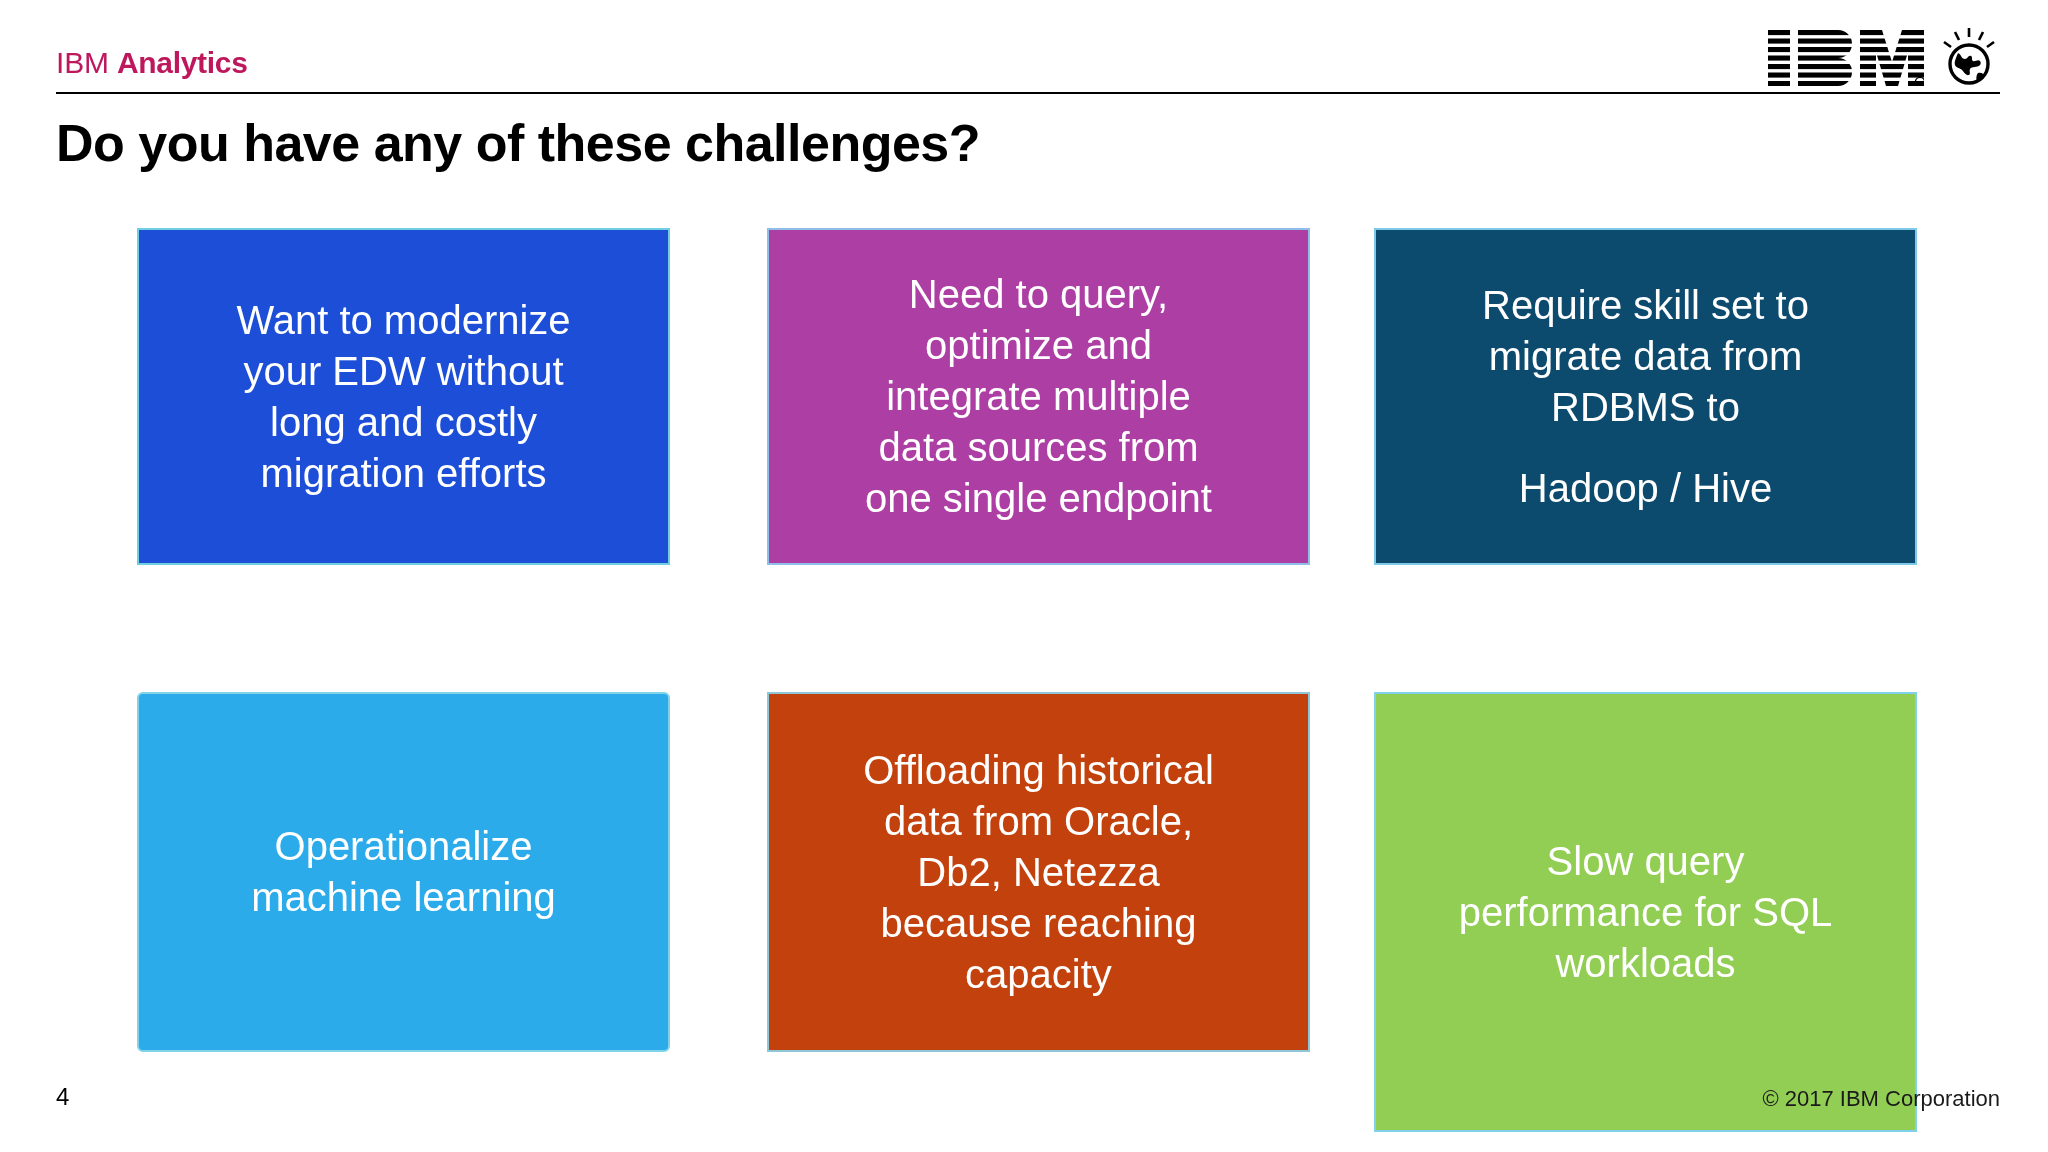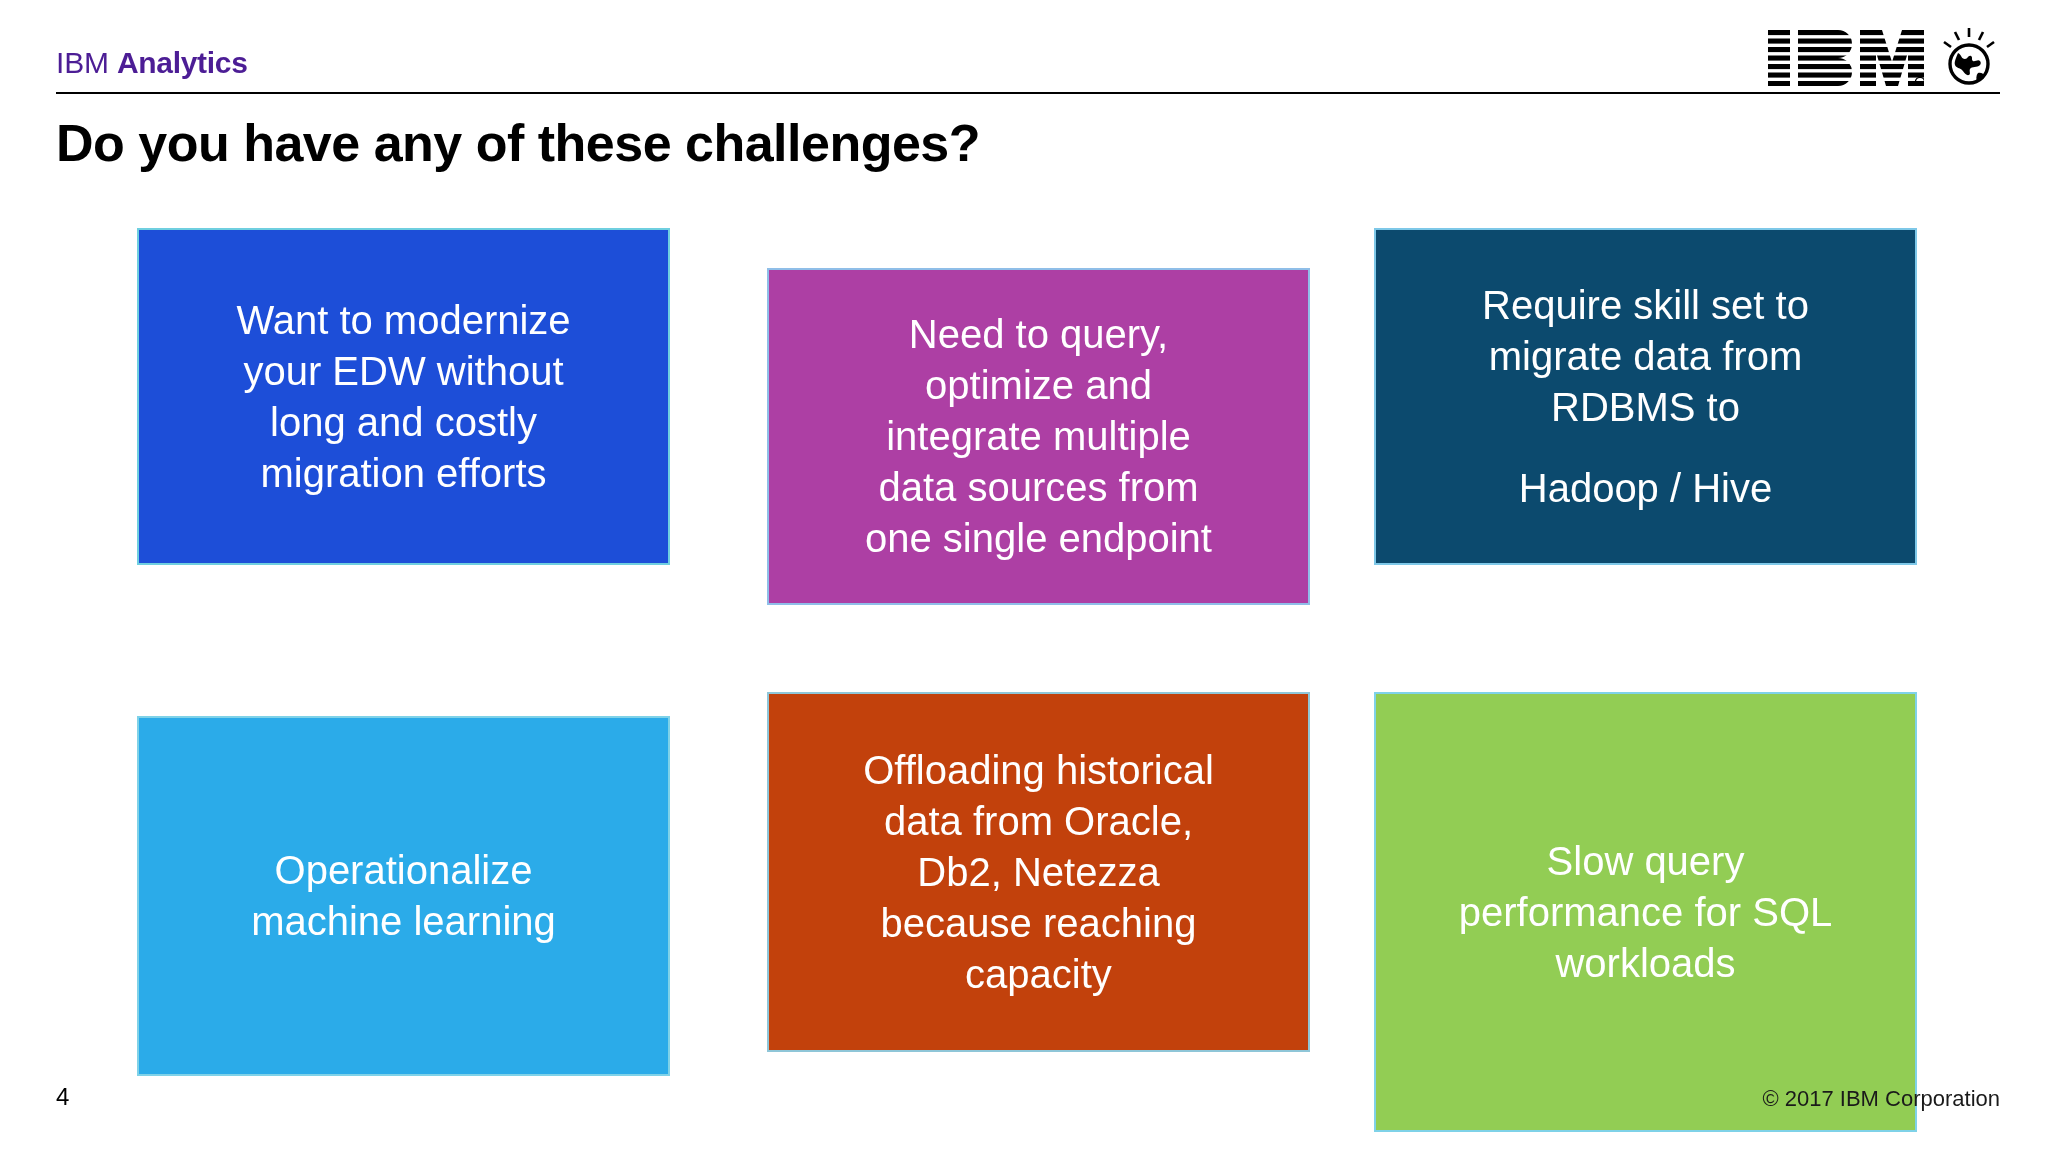--- a/index.html
+++ b/index.html
@@ -22,21 +22,21 @@
     top: 0;
     width: 2048px;
     height: 92px;
   }
   .brand {
     position: absolute;
     left: 56px;
     top: 48px;
     font-size: 30px;
     line-height: 30px;
-    color: #4c1d95;
+    color: #be185d;
     white-space: nowrap;
     letter-spacing: -0.2px;
   }
   .brand .brand-ibm {
     font-weight: 400;
   }
   .brand .brand-sub {
     font-weight: 700;
     letter-spacing: -0.3px;
   }
@@ -104,25 +104,25 @@
     font-weight: 400;
     white-space: pre-line;
   }
   .card-text.second {
     margin-top: 30px;
     text-align: center;
   }
 
   
   .card-r1c1 { left: 0px;    top: 0px;   width: 533px; height: 337px; }
-  .card-r1c2 { left: 630px;  top: 0px;   width: 543px; height: 337px; margin-top: 40px; }
+  .card-r1c2 { left: 630px;  top: 0px;   width: 543px; height: 337px; }
   .card-r1c3 { left: 1237px; top: 0px;   width: 543px; height: 337px; }
   
   .card-r2c1 { left: 0px;    top = 0;    }
-  .card-r2c1 { left: 0px;    top: 488px; width: 533px; height: 360px; }
+  .card-r2c1 { left: 0px;    top: 464px; width: 533px; height: 360px; border-radius: 6px; }
   .card-r2c2 { left: 630px;  top: 464px; width: 543px; height: 360px; }
   .card-r2c3 { left: 1237px; top: 464px; width: 543px; height: 440px; }
 
   
   .footer-page {
     position: absolute;
     left: 56px;
     top: 1083px;
     font-size: 24px;
     line-height: 28px;

